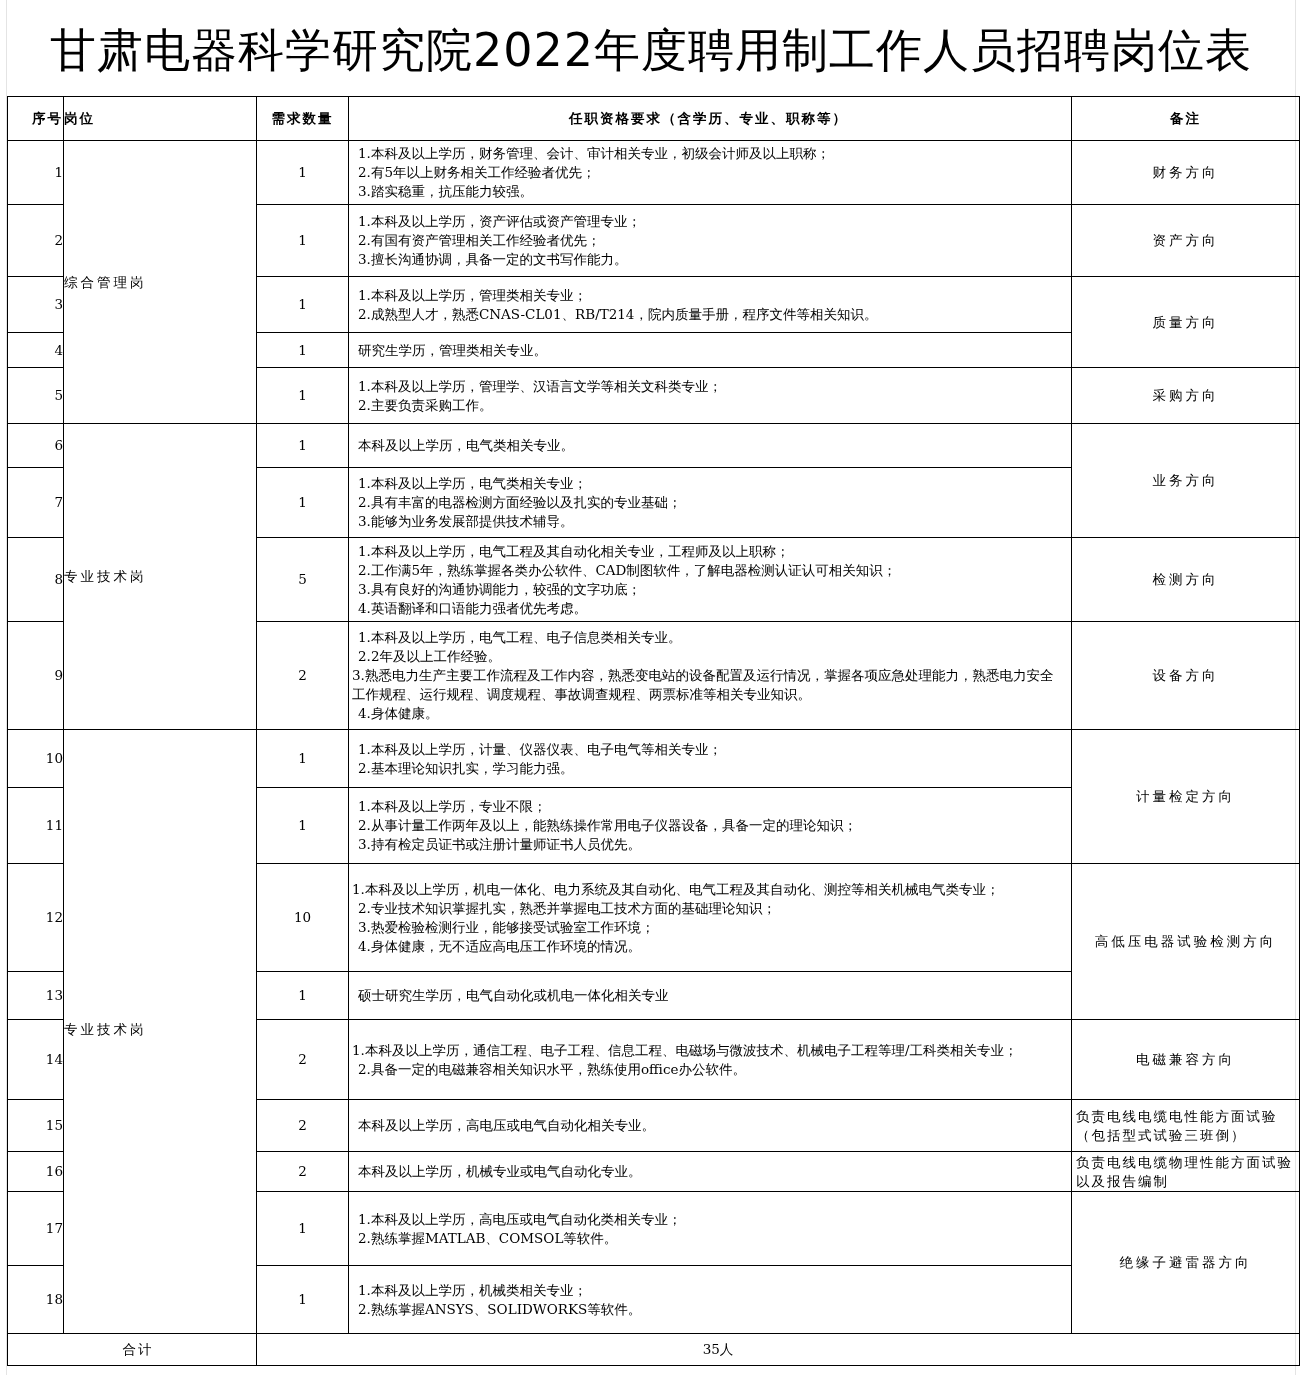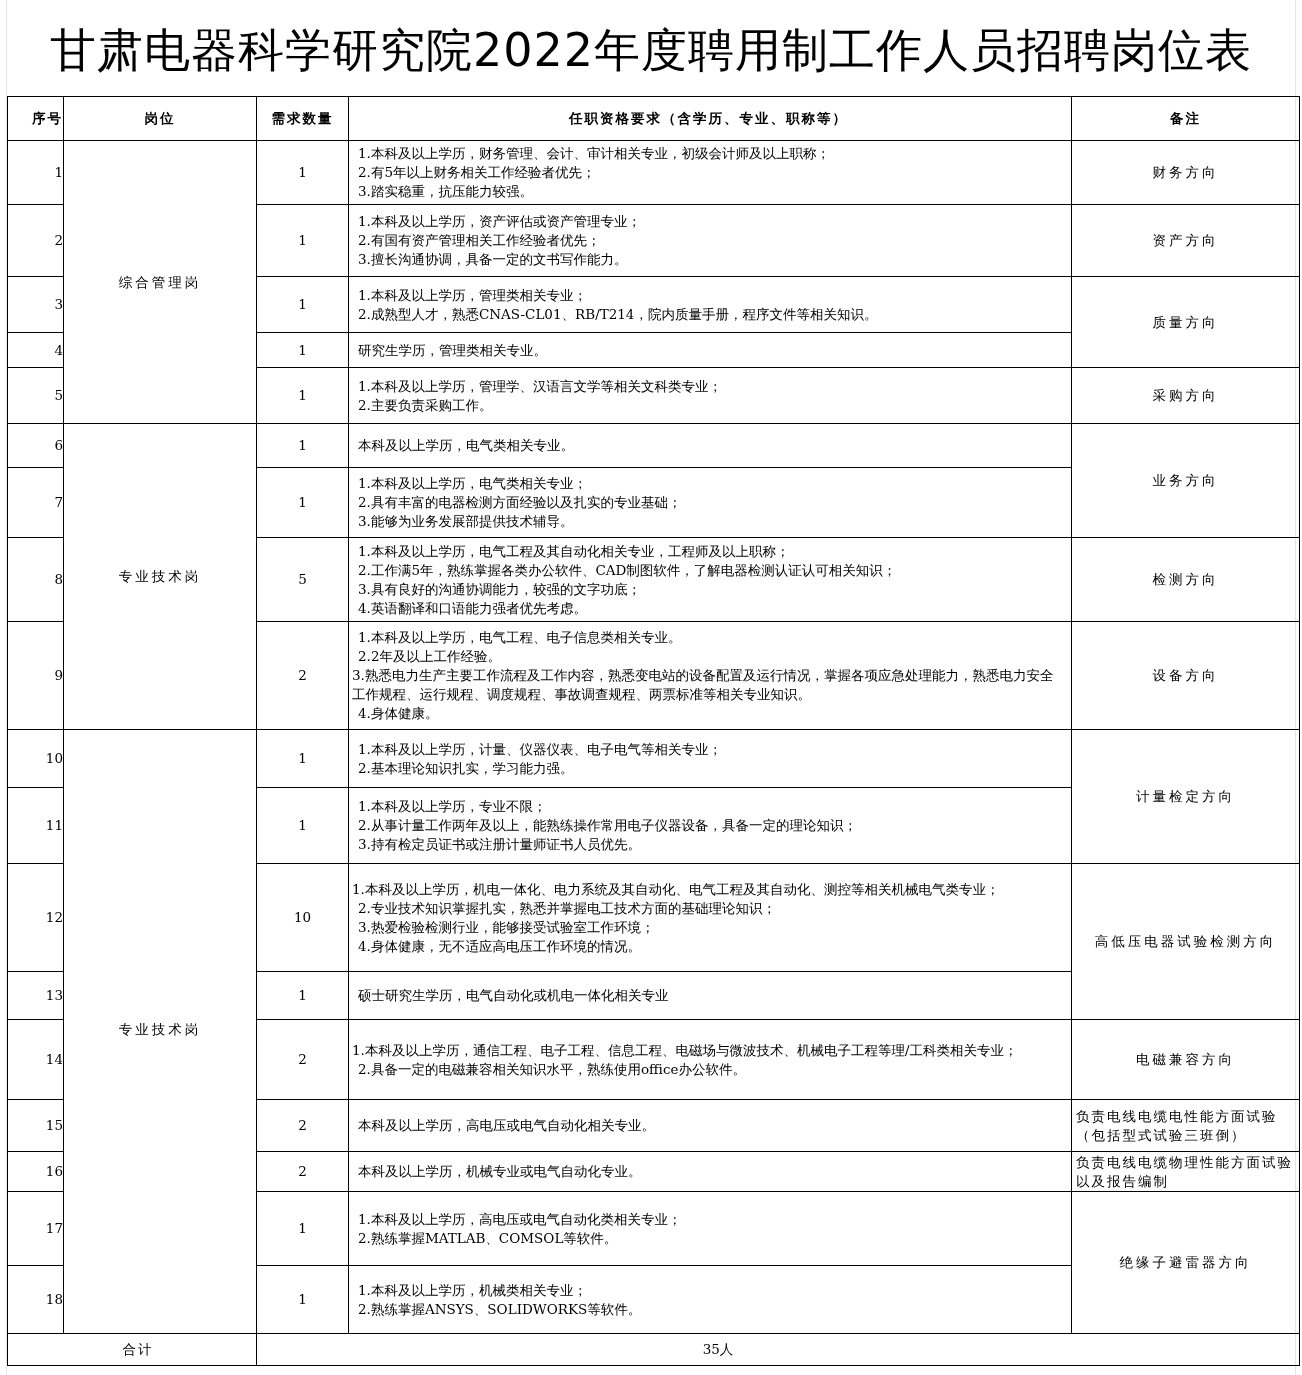--- a/index.html
+++ b/index.html
@@ -6,21 +6,21 @@
   body { width: 1302px; height: 1375px; position: relative; overflow: hidden;
          font-family: "DejaVu Serif", "Liberation Serif", serif; color: #000; }
   .page-edge { position: absolute; left: 6px; top: 0; width: 1290px; height: 1375px;
                border-left: 1px solid #e4e4e4; border-right: 1px solid #e4e4e4; box-sizing: border-box; }
   .title { position: absolute; left: 0; top: 26px; width: 1302px; text-align: center;
            font-family: "DejaVu Sans", "Liberation Sans", sans-serif; font-size: 46px;
            letter-spacing: 1px; line-height: 48px; }
   table.grid { position: absolute; left: 7px; top: 96px; border-collapse: collapse; table-layout: fixed; }
   table.grid td { border: 1.5px solid #000; padding: 0; font-size: 13.5px; line-height: 19px; vertical-align: middle; }
   .c0 { width: 55px; text-align: right; }
-  .c1 { width: 192px; text-align: center; }
+  .c1 { width: 192px; }
   .c2 { width: 91px; text-align: center; }
   .c3 { width: 713px; text-align: left; padding-left: 3px !important; padding-right: 6px !important; }
   .c4 { width: 223px; text-align: center; margin-left: 22px; }
   .hdr td { font-weight: bold; font-size: 14px; letter-spacing: 2px; }
   .cat { vertical-align: top !important; }
   .cat span { display: block; letter-spacing: 3px; }
   .note { letter-spacing: 3px; }
   .note-left { text-align: left !important; padding-left: 4px !important; letter-spacing: 2px; line-height: 19px; }
   .line { display: block; white-space: nowrap; margin-left: 6px; }
   .wrap { display: block; white-space: normal; }

